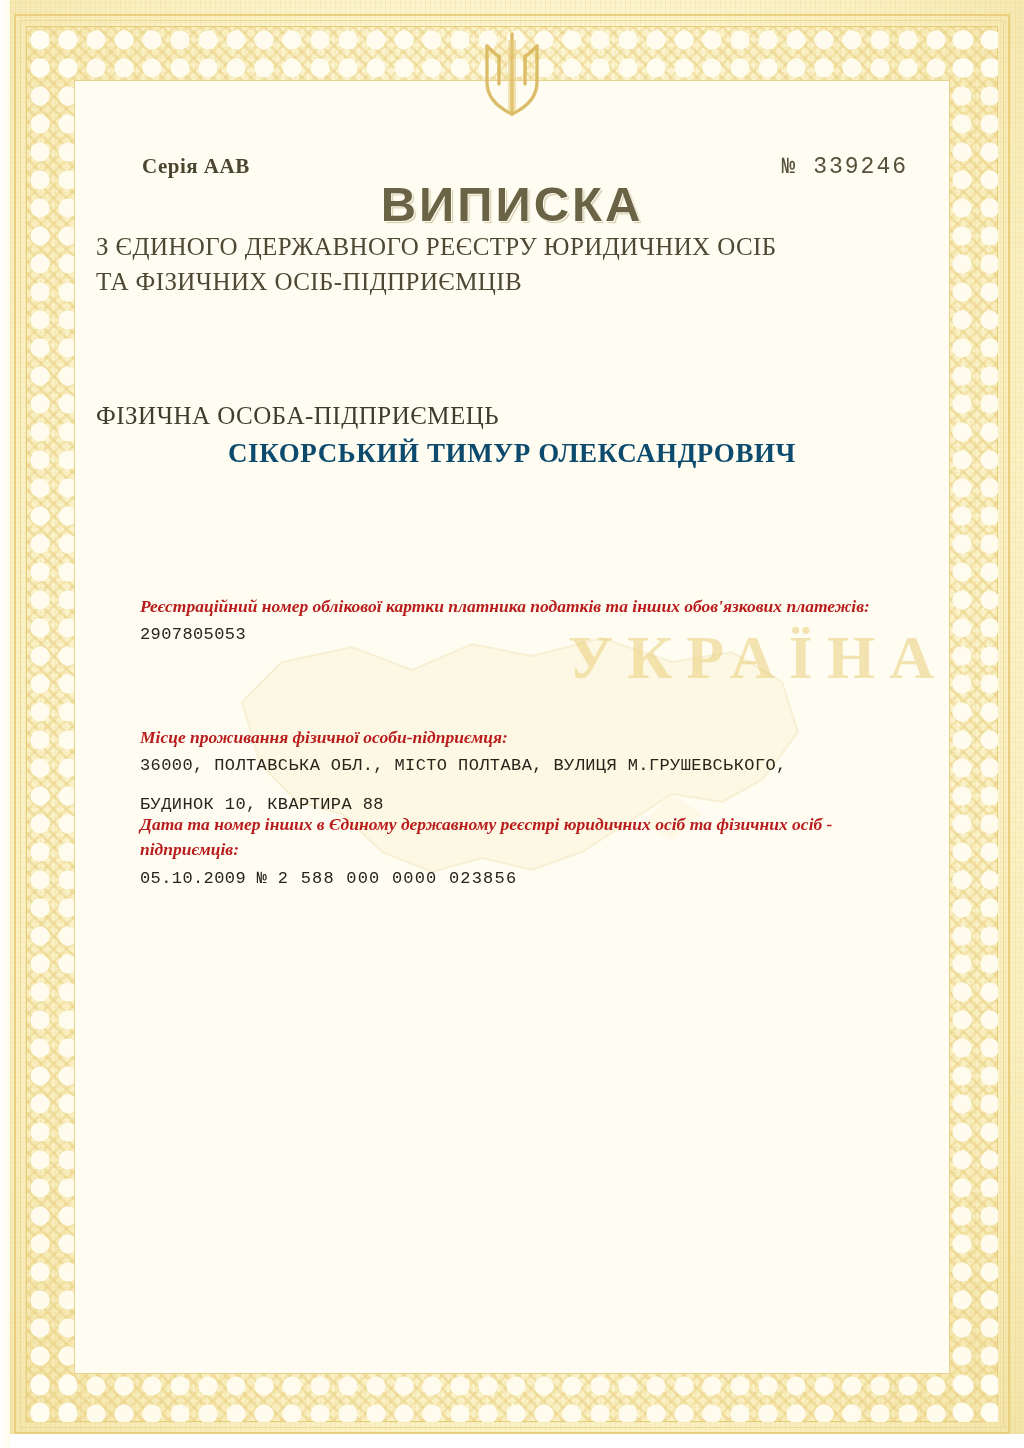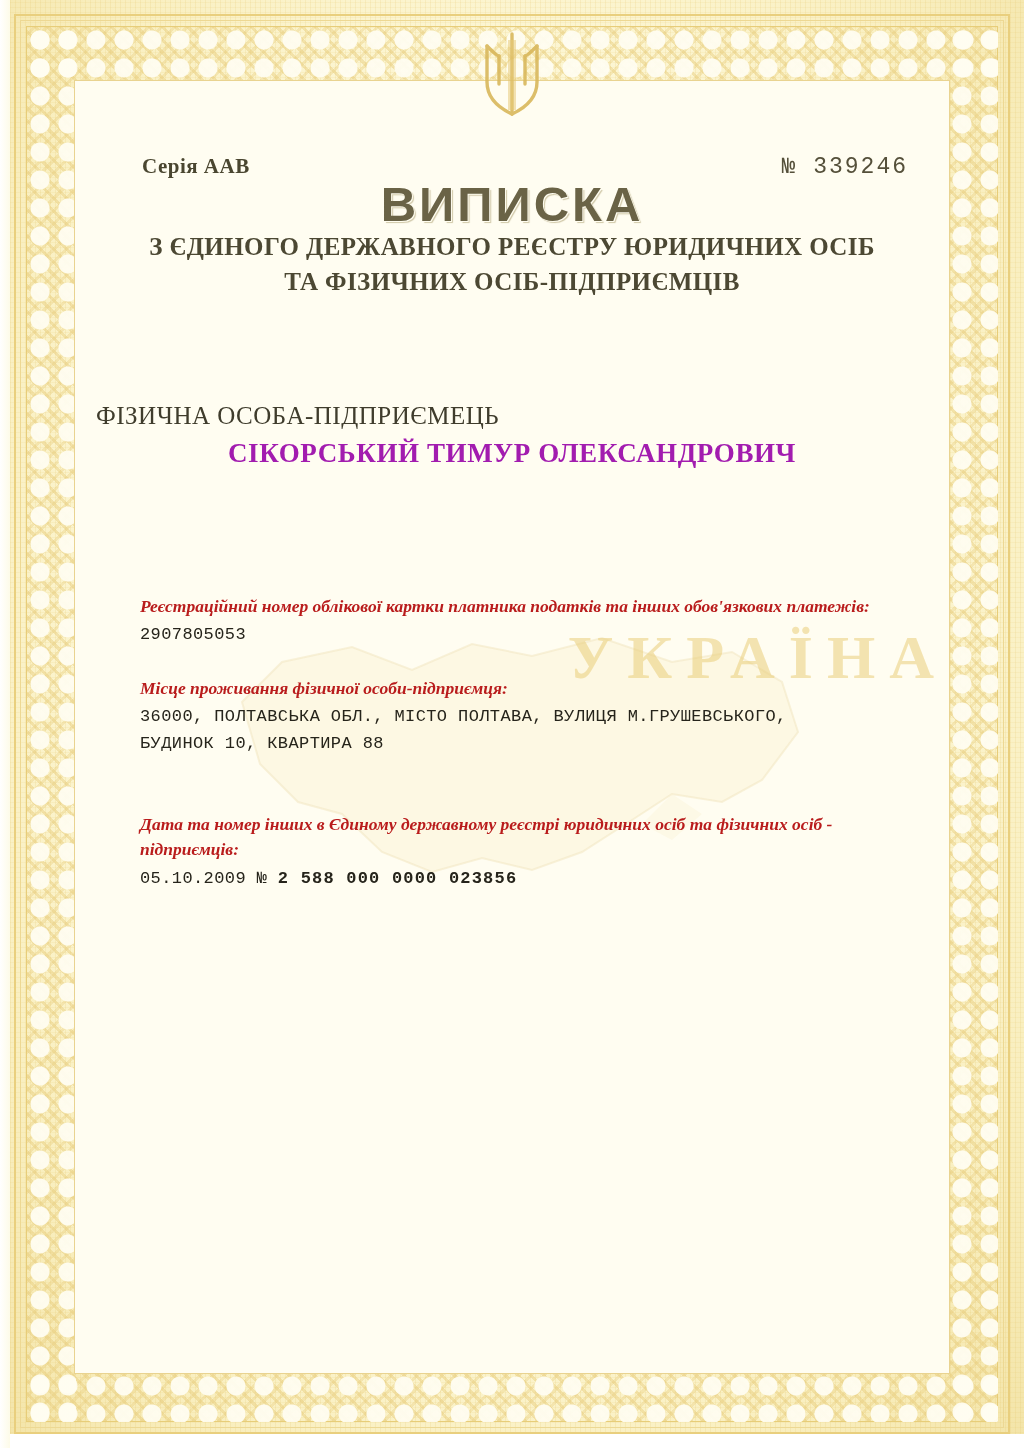--- a/index.html
+++ b/index.html
@@ -172,24 +172,23 @@
     letter-spacing: 3px;
     color: #6a6346;
     text-shadow:
       1px 1px 0 #fffdf0,
       2px 2px 1px rgba(150,135,80,0.45);
   }
   .title-sub {
     position: absolute;
     left: 20px; right: 20px;
     top: 148px;
-    text-align: center;
     font-family: "Liberation Serif", serif;
     font-size: 25px;
-    font-weight: bold;
+    font-weight: normal;
     line-height: 1.38;
     color: #4c4833;
     letter-spacing: 0.4px;
   }
   .entity-type {
     position: absolute;
     left: 20px; right: 20px;
     top: 320px;
     font-family: "Liberation Serif", serif;
     font-size: 25px;
@@ -197,21 +196,21 @@
     letter-spacing: 0.5px;
   }
   .entity-name {
     position: absolute;
     left: 20px; right: 20px;
     top: 356px;
     text-align: center;
     font-family: "Liberation Serif", serif;
     font-size: 27px;
     font-weight: bold;
-    color: #a21caf;
+    color: #0c4a6e;
     letter-spacing: 0.6px;
   }
 
   .field {
     position: absolute;
     left: 64px;
     right: 46px;
   }
   .field-label {
     font-family: "Liberation Serif", serif;
@@ -223,27 +222,27 @@
   }
   .field-value {
     font-family: "Liberation Mono", monospace;
     font-size: 17px;
     line-height: 1.55;
     color: #26241b;
     margin-top: 3px;
     letter-spacing: 0.4px;
   }
   .field-value .bold {
-    font-weight: bold;
+    font-weight: normal;
     letter-spacing: 1.2px;
     text-align: center;
   }
 
   .f-tax   { top: 512px; }
-  .f-addr  { top: 594px; }
+  .f-addr  { top: 643px; }
   .f-reg   { top: 730px; }
 
   
   .scan-strip {
     position: absolute;
     left: 0; right: 0; bottom: 0;
     height: 14px;
     background: #ffffff;
   }
   .scan-left {
@@ -309,21 +308,21 @@
     <div class="entity-name">СІКОРСЬКИЙ ТИМУР ОЛЕКСАНДРОВИЧ</div>
 
     <div class="field f-tax">
       <div class="field-label">Реєстраційний номер облікової картки платника податків та інших обов'язкових платежів:</div>
       <div class="field-value">2907805053</div>
     </div>
 
     <div class="field f-addr">
       <div class="field-label">Місце проживання фізичної особи-підприємця:</div>
       <div class="field-value">36000, ПОЛТАВСЬКА ОБЛ., МІСТО ПОЛТАВА, ВУЛИЦЯ М.ГРУШЕВСЬКОГО,</div>
-      <div class="field-value" style="margin-top:0">БУДИНОК 10, КВАРТИРА 88</div>
+      <div class="field-value" style="margin-top:12px">БУДИНОК 10, КВАРТИРА 88</div>
     </div>
 
     <div class="field f-reg">
       <div class="field-label">Дата та номер інших в Єдиному державному реєстрі юридичних осіб та фізичних осіб - підприємців:</div>
       <div class="field-value">
         <span>05.10.2009</span>
         <span>№</span>
         <span class="bold">2 588 000 0000 023856</span>
       </div>
     </div>

